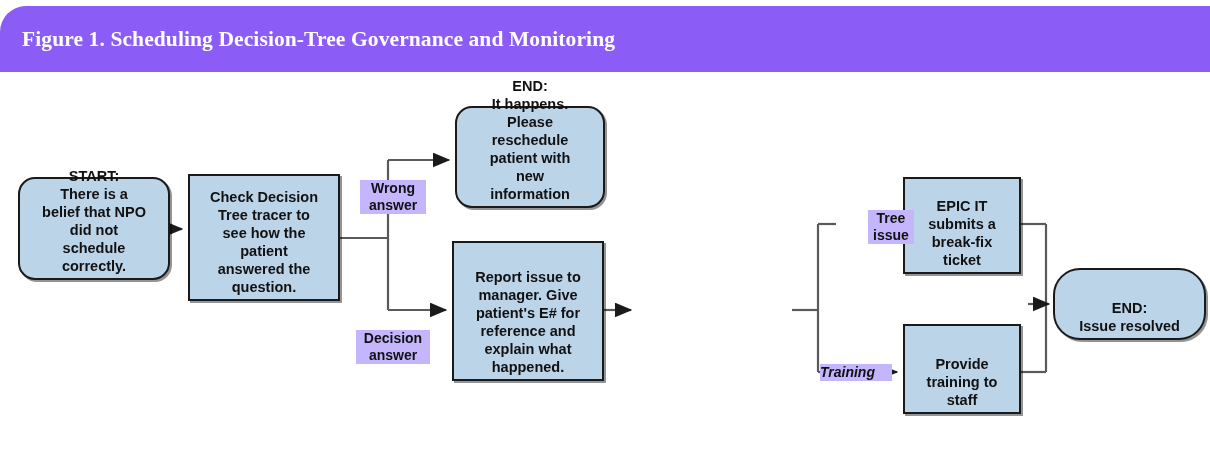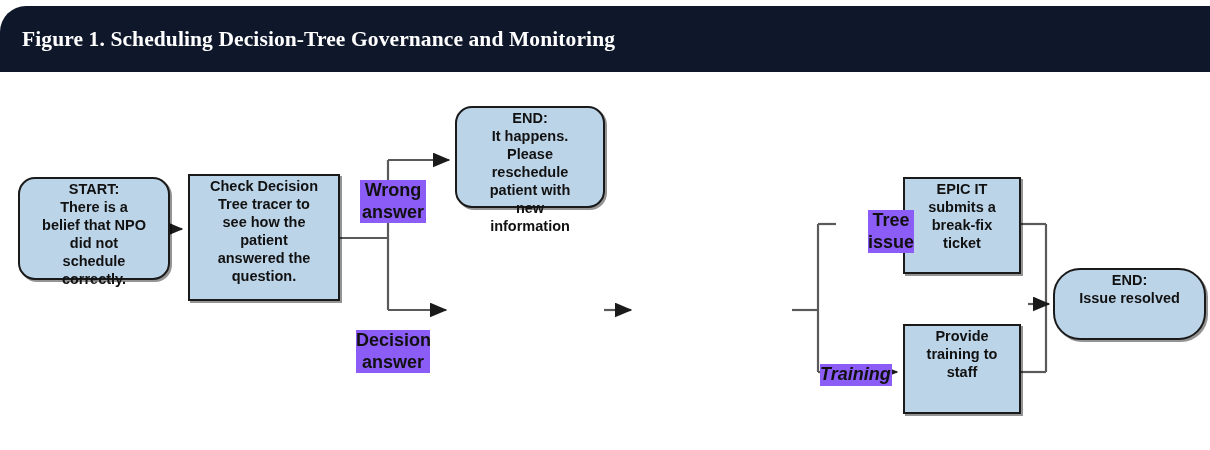--- a/index.html
+++ b/index.html
@@ -15,21 +15,21 @@
     font-family: "Liberation Sans", sans-serif;
   }
 
   
   #figure-header {
     position: absolute;
     left: 0;
     top: 6px;
     width: 1210px;
     height: 66px;
-    background: #0f172a;
+    background: #8b5cf6;
     border-top-left-radius: 26px;
     box-sizing: border-box;
   }
   #figure-title {
     position: absolute;
     left: 22px;
     top: 50%;
     transform: translateY(-50%);
     color: #ffffff;
     font-family: "Liberation Serif", serif;
@@ -55,21 +55,21 @@
     height: 378px;
   }
 
   
   .node {
     position: absolute;
     background: #bcd4e8;
     border: 2.5px solid #1a1a1a;
     box-sizing: border-box;
     display: flex;
-    align-items: flex-start;
+    align-items: flex-end;
     justify-content: center;
     text-align: center;
     color: #111111;
     font-weight: bold;
     font-size: 14.5px;
     line-height: 1.24;
     padding: 2px 20px;
     box-shadow: 2px 2px 0 rgba(0,0,0,0.42);
   }
   .node.rounded { border-radius: 17px; }
@@ -83,25 +83,25 @@
   #node-manager { left: 637px; top: 190px; width: 155px; height: 96px; }
   #node-epic    { left: 903px; top: 105px; width: 118px; height: 97px; }
   #node-train   { left: 903px; top: 252px; width: 118px; height: 90px; }
   #node-end-rt  { left: 1053px;top: 196px; width: 153px; height: 72px; }
 
   
   .edge-label {
     position: absolute;
     color: #111111;
     font-weight: bold;
-    font-size: 18px;
+    font-size: 14px;
     line-height: 1.2;
     text-align: center;
     white-space: pre-line;
-    background: #8b5cf6;
+    background: #c4b5fd;
   }
   #label-wrong   { left: 360px; top: 108px; width: 66px; }
   #label-correct { left: 356px; top: 258px; width: 74px; }
   #label-tree    { left: 868px; top: 138px; width: 46px; }
   #label-training{ left: 820px; top: 292px; width: 72px; text-align: left; font-style: italic; }
 </style>
 </head>
 <body>
 
 <div id="figure-header">
@@ -152,20 +152,23 @@
   <div class="node rounded" id="node-start">
     <span class="txt" style="white-space: pre-line;">START:
 There is a belief that NPO did not schedule correctly.</span>
   </div>
 
   <div class="node rounded" id="node-end-top">
     <span class="txt" style="white-space: pre-line;">END:
 It happens. Please reschedule patient with new information</span>
   </div>
 
+  <div class="node" id="node-report">
+    <span class="txt">Report issue to manager. Give patient's E# for reference and explain what happened.</span>
+  </div>
 
 
   <div class="node" id="node-train">
     <span class="txt">Provide training to staff</span>
   </div>
 
   <div class="node" id="node-epic">
     <span class="txt">EPIC IT submits a break-fix ticket</span>
   </div>
 

